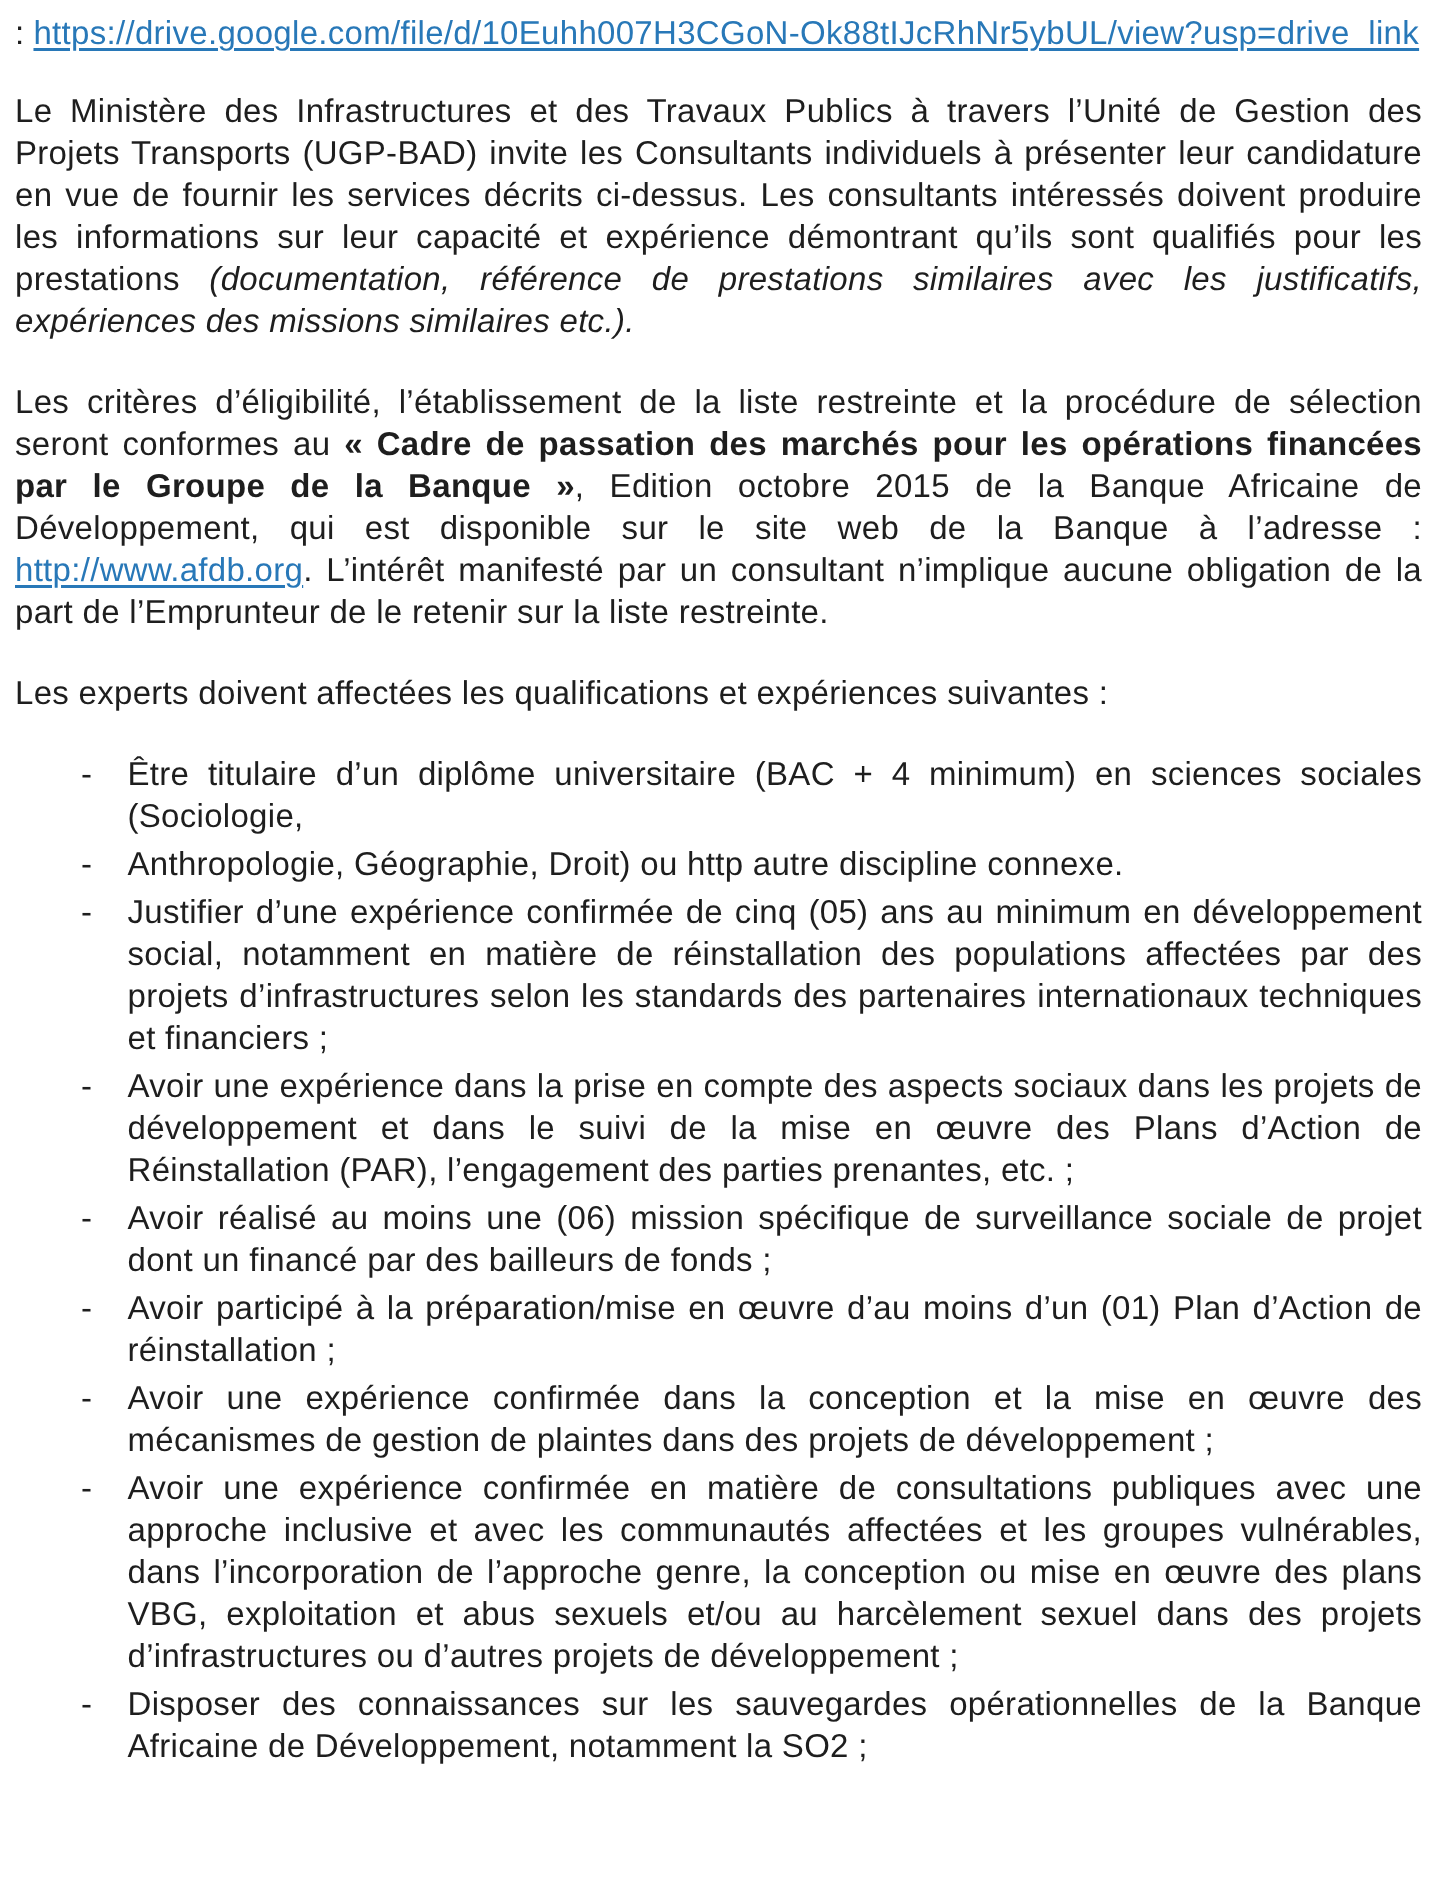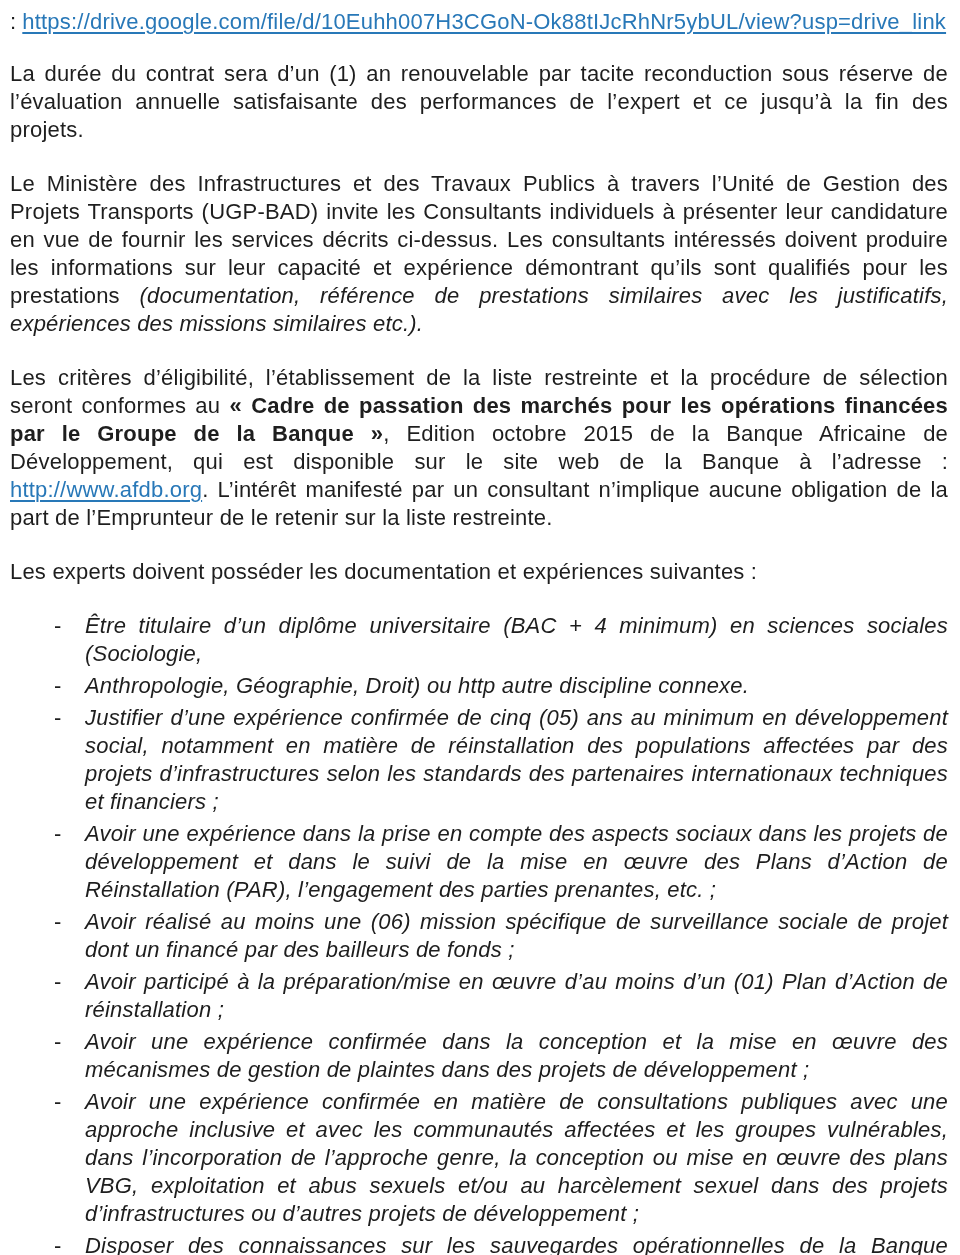--- a/index.html
+++ b/index.html
@@ -58,45 +58,41 @@
     margin: 0 0 4px 0;
   }
   .dash {
     flex: 0 0 31px;
     margin-left: 44px;
     text-align: left;
   }
   .li-text {
     flex: 1;
     text-align: justify;
-    font-style: italic;
   }
 </style>
 </head>
 <body>
 
 <div class="page">
 
   <div class="url-line">
     <span class="url-prefix">:</span><a class="doc-link">https://drive.google.com/file/d/10Euhh007H3CGoN-Ok88tIJcRhNr5ybUL/view?usp=drive_link</a>
   </div>
 
-  <p class="para">
-    <span>La durée du contrat sera d’un (1) an renouvelable par tacite reconduction sous réserve de l’évaluation annuelle satisfaisante des performances de l’expert et ce jusqu’à la fin des projets.</span>
-  </p>
 
   <p class="para">
     <span>Le Ministère des Infrastructures et des Travaux Publics à travers l’Unité de Gestion des Projets Transports (UGP-BAD) invite les Consultants individuels à présenter leur candidature en vue de fournir les services décrits ci-dessus. Les consultants intéressés doivent produire les informations sur leur capacité et expérience démontrant qu’ils sont qualifiés pour les prestations </span><span class="bold-italic">(documentation, référence de prestations similaires avec les justificatifs, expériences des missions similaires etc.).</span>
   </p>
 
   <p class="para">
     <span>Les critères d’éligibilité, l’établissement de la liste restreinte et la procédure de sélection seront conformes au </span><span class="bold">« Cadre de passation des marchés pour les opérations financées par le Groupe de la Banque »</span><span>, Edition octobre 2015 de la Banque Africaine de Développement, qui est disponible sur le site web de la Banque à l’adresse : </span><a class="doc-link">http://www.afdb.org</a><span>. L’intérêt manifesté par un consultant n’implique aucune obligation de la part de l’Emprunteur de le retenir sur la liste restreinte.</span>
   </p>
 
-  <p class="heading">Les experts doivent posséder les documentation et expériences suivantes :</p>
+  <p class="heading">Les experts doivent affectées les qualifications et expériences suivantes :</p>
 
   <ul class="reqs">
     <li class="req">
       <span class="dash">-</span>
       <span class="li-text">Être titulaire d’un diplôme universitaire (BAC + 4 minimum) en sciences sociales (Sociologie,</span>
     </li>
     <li class="req">
       <span class="dash">-</span>
       <span class="li-text">Anthropologie, Géographie, Droit) ou http autre discipline connexe.</span>
     </li>

